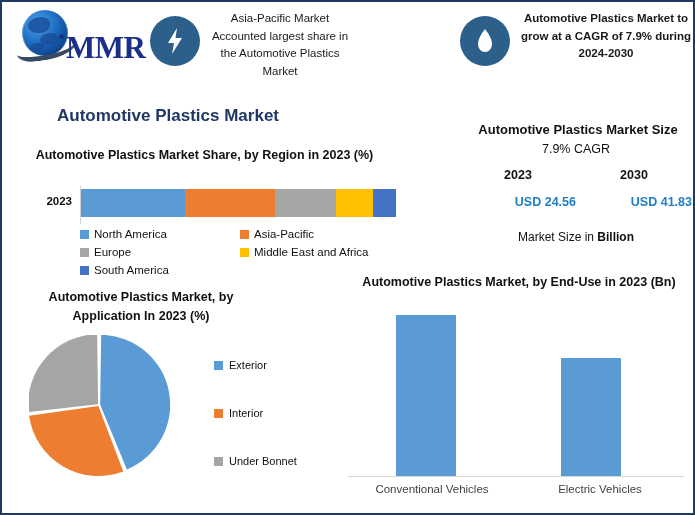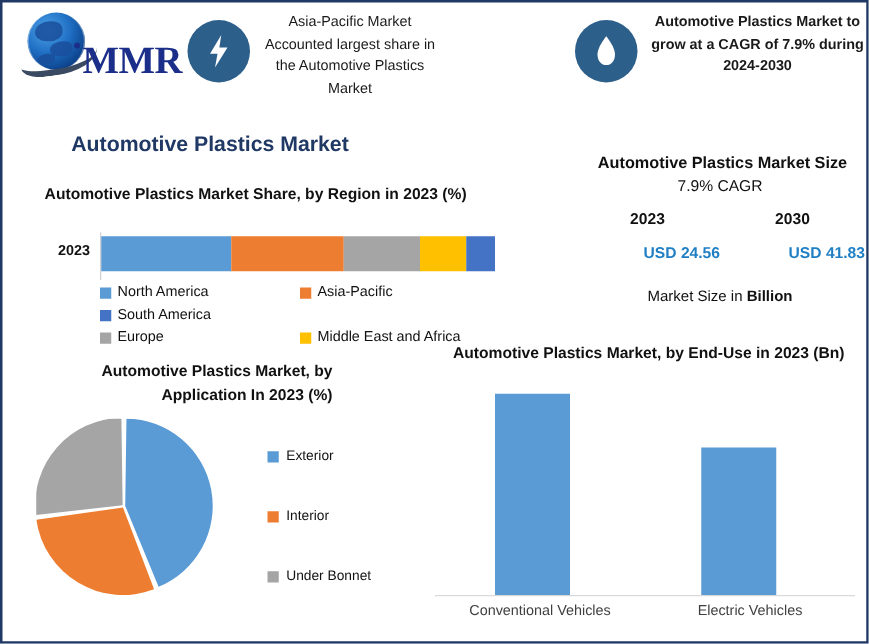--- a/index.html
+++ b/index.html
@@ -112,21 +112,21 @@
   .ms-value { margin-top: 13px; font-size: 12.5px; font-weight: bold; color: #1f7fc4; text-align: right; }
   .ms-foot {
     position: absolute; left: 458px; top: 228px; width: 232px;
     text-align: center; font-size: 12px; color: #111;
   }
   .ms-foot b { font-weight: bold; }
 
   
   .pie-title {
     position: absolute; left: 14px; top: 286px; width: 250px;
-    text-align: right; font-size: 12.5px; font-weight: bold; line-height: 19px; color: #111;
+    text-align: center; font-size: 12.5px; font-weight: bold; line-height: 19px; color: #111;
   }
   .pie-wrap { position: absolute; left: 27px; top: 333px; width: 142px; height: 160px; }
   .pie-legend { position: absolute; left: 186px; top: 356px; width: 120px; }
   .pl-item { display: flex; align-items: center; height: 14px; margin-bottom: 34px; margin-left: 26px; }
   .pl-swatch { width: 9px; height: 9px; margin-right: 6px; flex: 0 0 auto; }
   .pl-label { font-size: 11px; color: #111; }
 
   
   .eu-title {
     position: absolute; left: 352px; top: 270px; width: 330px;
@@ -193,32 +193,32 @@
           <span class="rl-swatch" style="background: rgb(91, 155, 213);"></span>
           <span>North America</span>
         </div>
         <div class="rl-item">
           <span class="rl-swatch" style="background: rgb(237, 125, 49);"></span>
           <span>Asia-Pacific</span>
         </div>
       </div>
       <div class="rl-row">
         <div class="rl-item col1">
-          <span class="rl-swatch" style="background: rgb(68, 114, 196);"></span>
-          <span>South America</span>
-        </div>
-      </div>
-      <div class="rl-row">
-        <div class="rl-item col1">
           <span class="rl-swatch" style="background: rgb(165, 165, 165);"></span>
           <span>Europe</span>
         </div>
         <div class="rl-item">
           <span class="rl-swatch" style="background: rgb(255, 192, 0);"></span>
           <span>Middle East and Africa</span>
+        </div>
+      </div>
+      <div class="rl-row">
+        <div class="rl-item col1">
+          <span class="rl-swatch" style="background: rgb(68, 114, 196);"></span>
+          <span>South America</span>
         </div>
       </div>
     </div>
 
   <div class="cagr">7.9% CAGR</div>
   <div class="ms-title">Automotive Plastics Market Size</div>
   <div class="ms-cols">
     <div class="ms-col">
       <div class="ms-year">2023</div>
       <div class="ms-value">USD 24.56</div>

